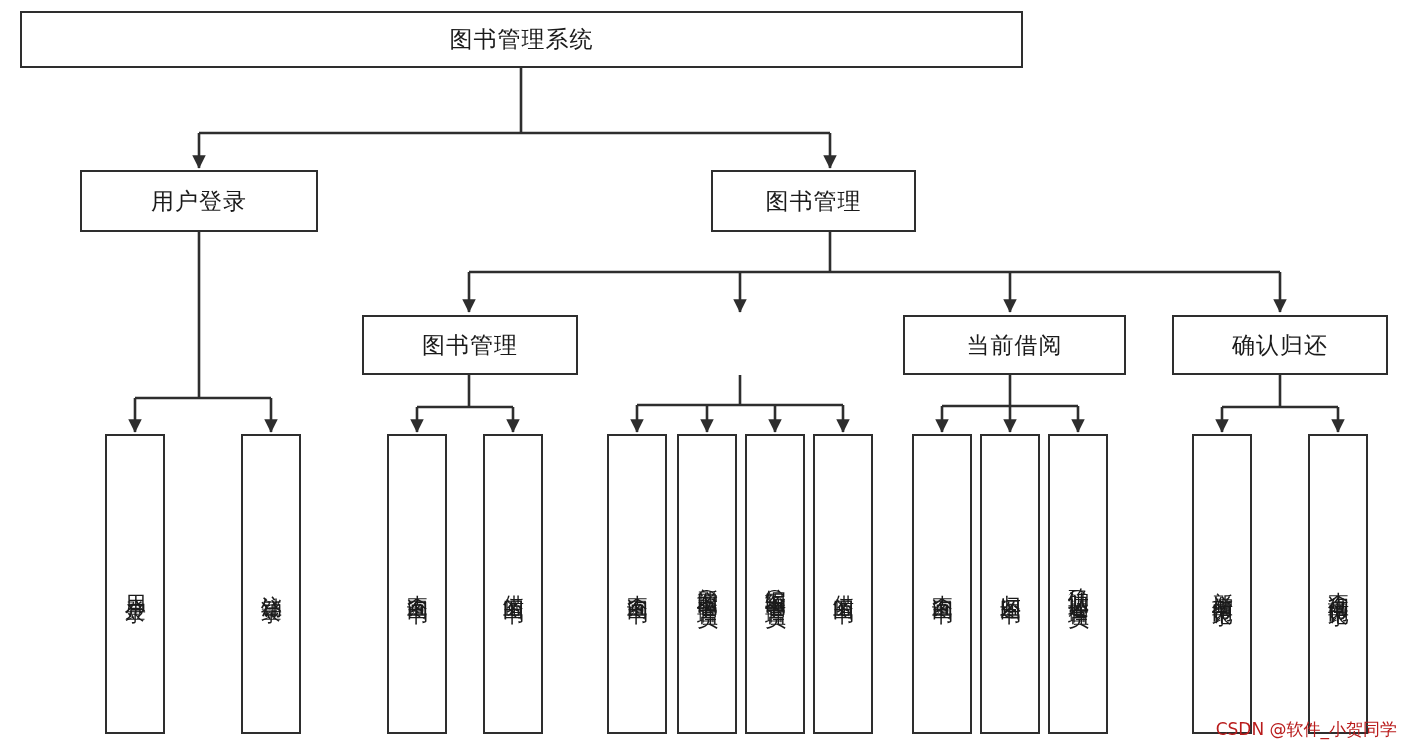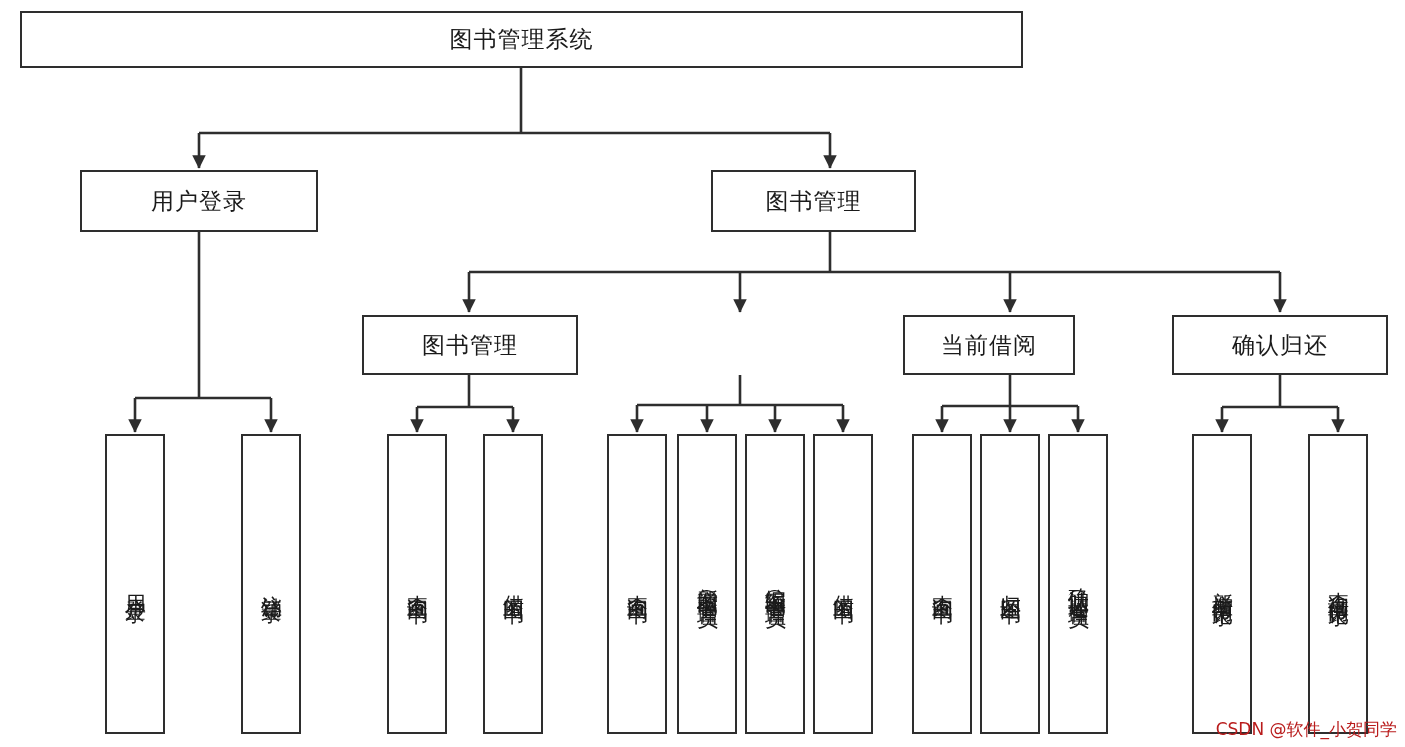--- a/index.html
+++ b/index.html
@@ -125,21 +125,21 @@
   <div class="node horiz" style="left:80px; top:170px; width:238px; height:62px;">
     <span class="htext">用户登录</span>
   </div>
   <div class="node horiz" style="left:711px; top:170px; width:205px; height:62px;">
     <span class="htext">图书管理</span>
   </div>
 
   <div class="node horiz" style="left:362px; top:315px; width:216px; height:60px;">
     <span class="htext">图书管理</span>
   </div>
-  <div class="node horiz" style="left:903px; top:315px; width:172px; height:60px;">
+  <div class="node horiz" style="left:903px; top:315px; width:223px; height:60px;">
     <span class="htext">当前借阅</span>
   </div>
   <div class="node horiz" style="left:1172px; top:315px; width:216px; height:60px;">
     <span class="htext">确认归还</span>
   </div>
 
   <div class="node vert" style="left:105px; top:434px; width:60px; height:300px;">
     <span class="vtext">用户登录</span>
   </div>
   <div class="node vert" style="left:241px; top:434px; width:60px; height:300px;">

